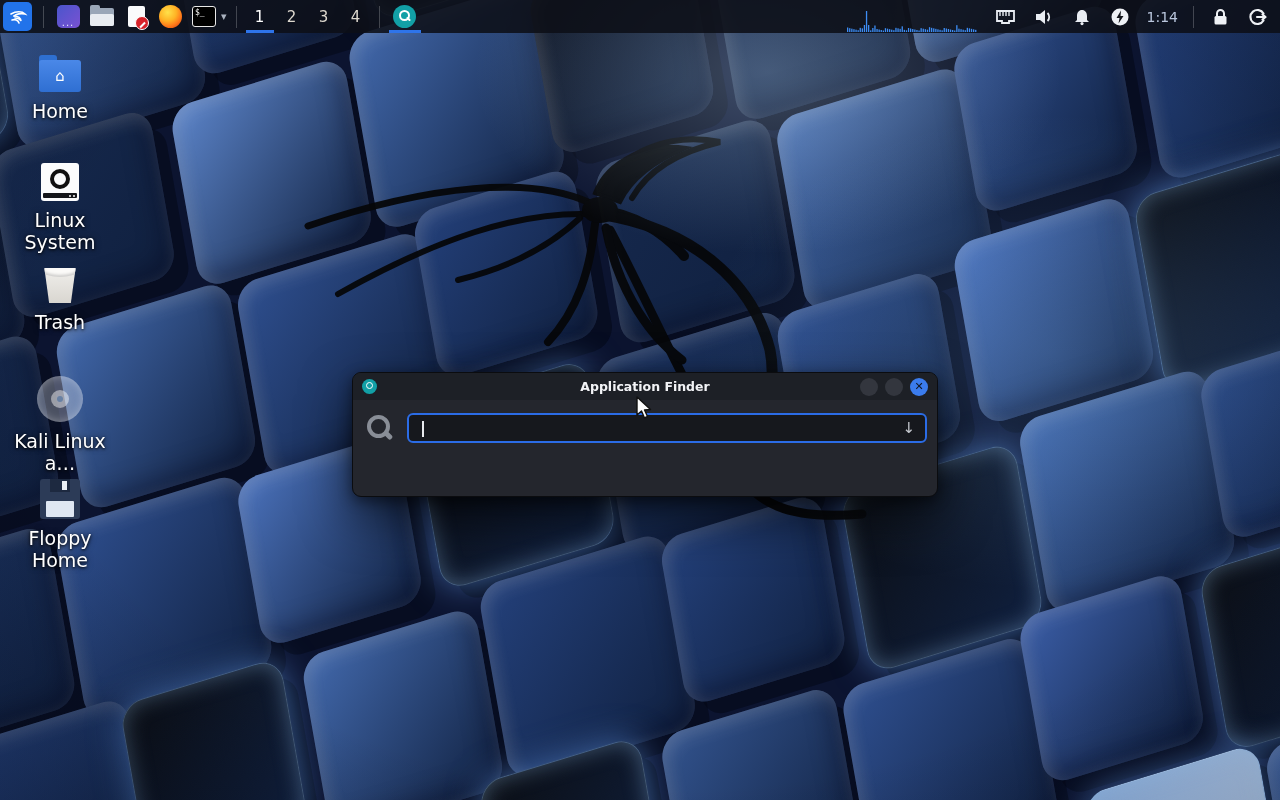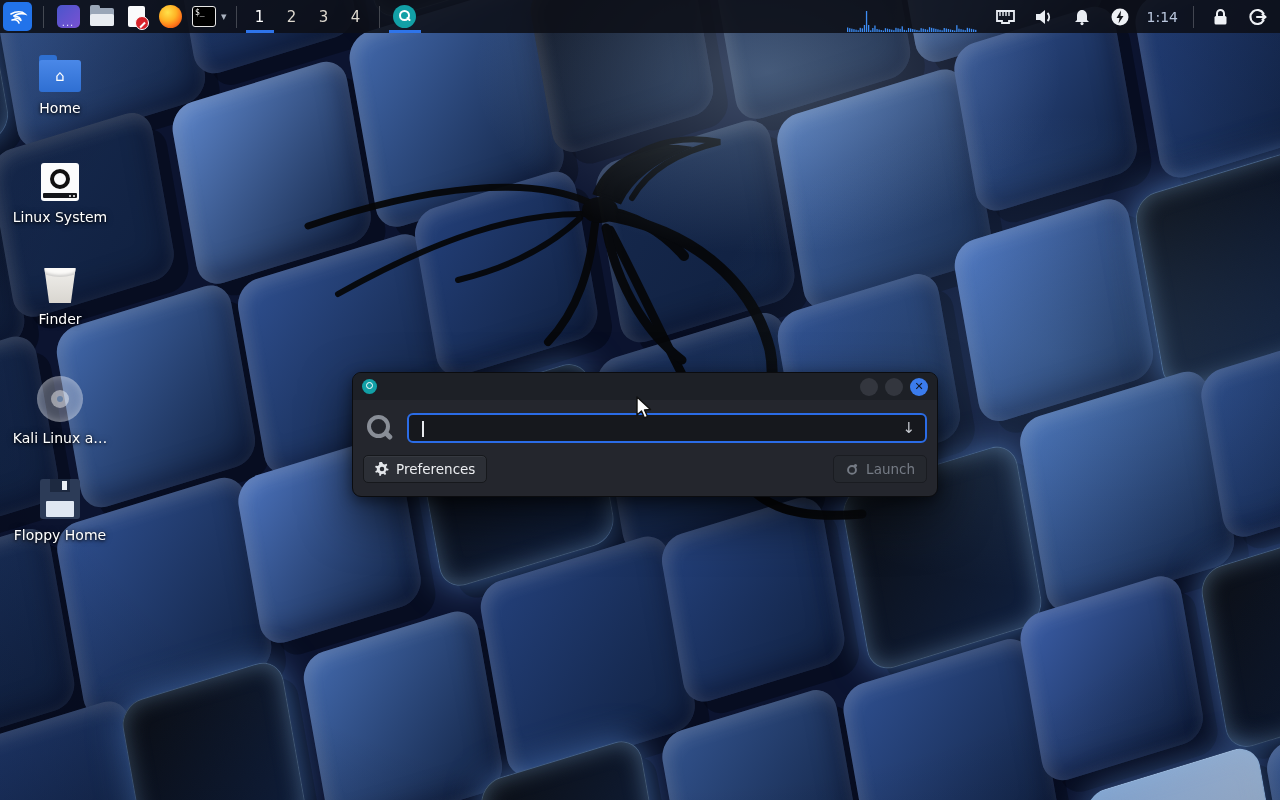--- a/index.html
+++ b/index.html
@@ -59,21 +59,21 @@
               color:#e6e9ff; font-size:10px; line-height:8px; letter-spacing:1px; }
   .ffox { width:23px; height:23px; border-radius:50%;
           background:radial-gradient(circle at 38% 32%, #ffe14a, #ffb325 40%, #ff7a1a 65%, #e3500d 85%, #c23a08); }
   .folder-glyph { width:24px; height:18px; position:relative; }
   .folder-glyph .back { position:absolute; inset:0; background:#9aa7b8; border-radius:2px; }
   .folder-glyph .tab { position:absolute; left:0; top:-3px; width:10px; height:5px; background:#9aa7b8; border-radius:2px 2px 0 0; }
   .folder-glyph .front { position:absolute; left:0; right:0; bottom:0; height:12px; background:#e8ecf1; border-radius:2px; }
 
   
   .dicon { position:absolute; left:12px; width:96px; text-align:center; z-index:10; }
-  .dicon .dlabel { margin-top:8px; color:#fff; font-size:14px; text-shadow:0 1px 3px rgba(0,0,0,.95), 0 0 6px rgba(0,0,0,.6); }
+  .dicon .dlabel { margin-top:8px; color:#fff; font-size:19px; text-shadow:0 1px 3px rgba(0,0,0,.95), 0 0 6px rgba(0,0,0,.6); }
   .icon-center { display:flex; justify-content:center; }
 
   .home-folder { width:42px; height:32px; position:relative; }
   .home-folder .tab { position:absolute; top:-5px; left:0; width:18px; height:7px; background:#2e6fd0; border-radius:3px 3px 0 0; }
   .home-folder .body { position:absolute; inset:0; background:linear-gradient(180deg,#4a88e8,#2f6fd2); border-radius:3px;
       display:flex; align-items:center; justify-content:center; color:#fff; font-size:15px; }
   .fs-drive { width:38px; height:38px; background:#fbfcfd; border-radius:3px; position:relative; }
   .fs-drive .ring { position:absolute; left:9px; top:6px; width:20px; height:20px; border:4px solid #111; border-radius:50%; }
   .fs-drive .strip { position:absolute; left:2px; right:2px; bottom:3px; height:5px; background:#14161a; border-radius:1px; }
   .fs-drive .strip::after { content:""; position:absolute; right:2px; top:1.5px; width:2px; height:2px; background:#fff;
@@ -211,21 +211,21 @@
     <div class="ring"></div>
         <div class="strip"></div>
       </div>
     </div>
   <div class="dlabel">Linux System</div>
 </div>
 <div class="dicon" style="top:265px">
   <div class="icon-center">
       <div class="trash-can"></div>
     </div>
-  <div class="dlabel">Finder</div>
+  <div class="dlabel">Trash</div>
 </div>
 <div class="dicon" style="top:376px">
   <div class="icon-center">
       <div class="kali-disc"></div>
     </div>
   <div class="dlabel">Kali Linux a…</div>
 </div>
 <div class="dicon" style="top:479px">
   <div class="icon-center">
       <div class="floppy">
@@ -398,47 +398,32 @@
       <path d="M15.5,13.5 A7,7 0 1 1 15.5,6.5" fill="none" stroke="#eef1f5" stroke-width="2.2" stroke-linecap="round"></path>
       <line x1="9" y1="10" x2="17" y2="10" stroke="#eef1f5" stroke-width="2.2" stroke-linecap="round"></line>
       <path d="M14.5,7.5 L17.5,10 L14.5,12.5" fill="none" stroke="#eef1f5" stroke-width="2.2" stroke-linecap="round" stroke-linejoin="round"></path>
     </svg>
   </div>
 </div>
 
 <div class="appwin">
   <div class="titlebar">
     <div class="win-app-icon"></div>
+    <div class="wtitle">Application Finder</div>
     <div class="winbtns">
       <div class="wbtn"></div>
       <div class="wbtn"></div>
       <div class="wbtn close">✕</div>
     </div>
   </div>
   <div class="search-row">
     <div class="big-mag"></div>
     <div class="search-input">
       <span></span>
       <div class="caret"></div>
       <div class="dd-arrow">↓</div>
     </div>
   </div>
-  <div class="btn-row">
-    <div class="xbtn pref">
-      <svg class="gear" viewBox="0 0 16 16">
-        <path fill="#e3e6ea" d="M8,0 L9.2,2.2 A6,6 0 0 1 10.9,2.9 L13.3,2 L14,3.4 L12.6,5.3 A6,6 0 0 1 13,7 L15.6,8 L15,9.8 L12.8,9.8 A6,6 0 0 1 11.8,11.6 L12.8,13.8 L11.4,14.8 L9.6,13.3 A6,6 0 0 1 7.5,13.7 L6.4,16 L4.7,15.3 L5,13 A6,6 0 0 1 3.3,11.7 L1,12.3 L0.3,10.7 L2.2,9.3 A6,6 0 0 1 2.1,7 L0,5.8 L0.9,4.2 L3.2,4.7 A6,6 0 0 1 4.8,3 L4.5,0.6 L6.2,0.1 Z"></path>
-        <circle cx="8" cy="8" r="2.6" fill="#2c2f36"></circle>
-      </svg>
-      <span>Preferences</span>
-    </div>
-    <div class="xbtn launch">
-      <svg class="gear" viewBox="0 0 16 16">
-        <circle cx="8" cy="9" r="4.5" fill="none" stroke="#757b85" stroke-width="2.2"></circle>
-        <circle cx="12" cy="4" r="1.8" fill="#757b85"></circle>
-      </svg>
-      <span>Launch</span>
-    </div>
-  </div>
 </div>
 
 <svg id="cursor" width="22" height="24" viewBox="0 0 22 24">
   <path d="M4,1 L4,19 L8.5,15 L11.5,22 L14.5,20.5 L11.5,14 L17.5,13.5 Z" fill="#fdfdfd" stroke="#111" stroke-width="1.4" stroke-linejoin="round"></path>
 </svg>
 
 </body></html>

